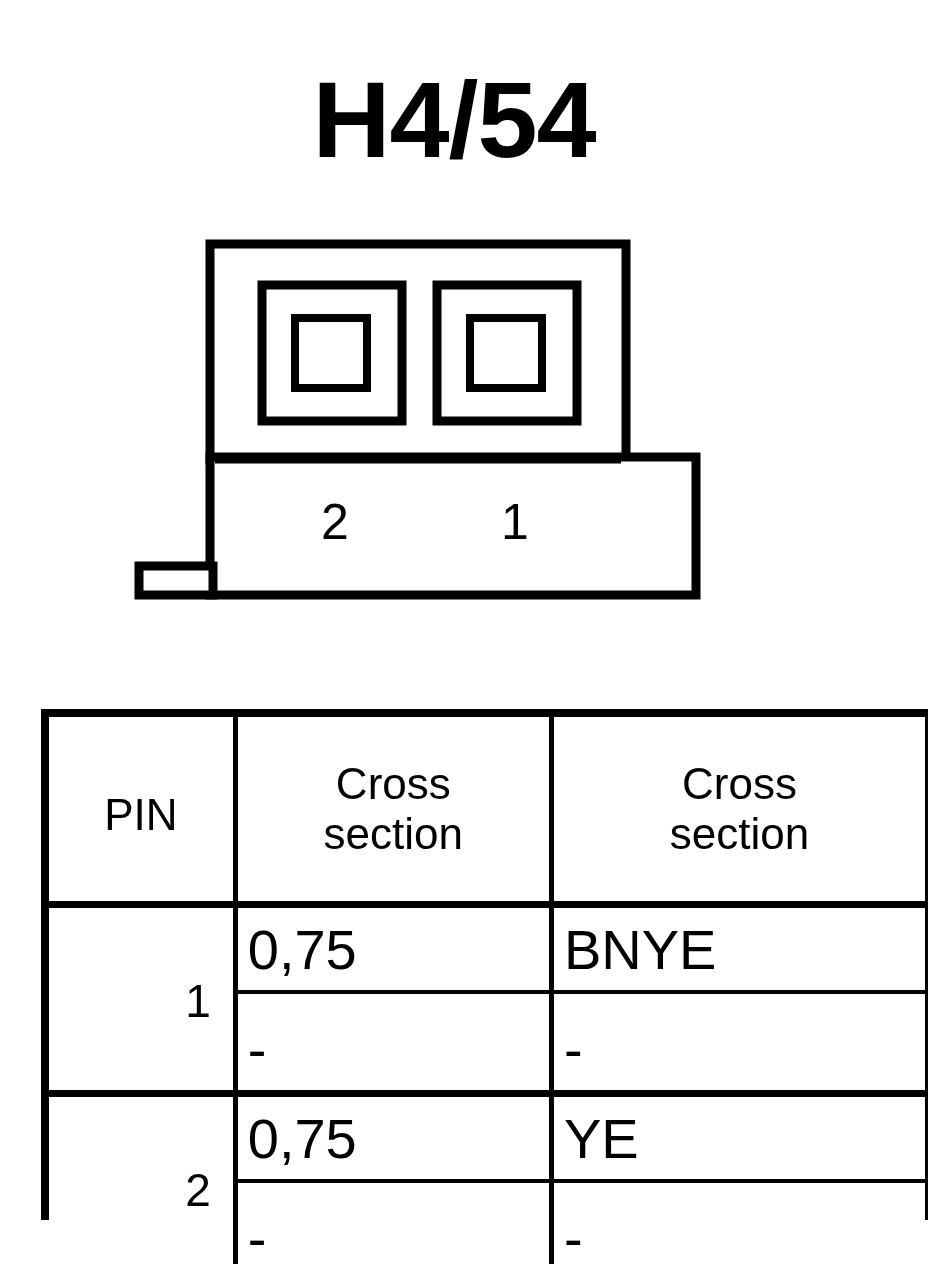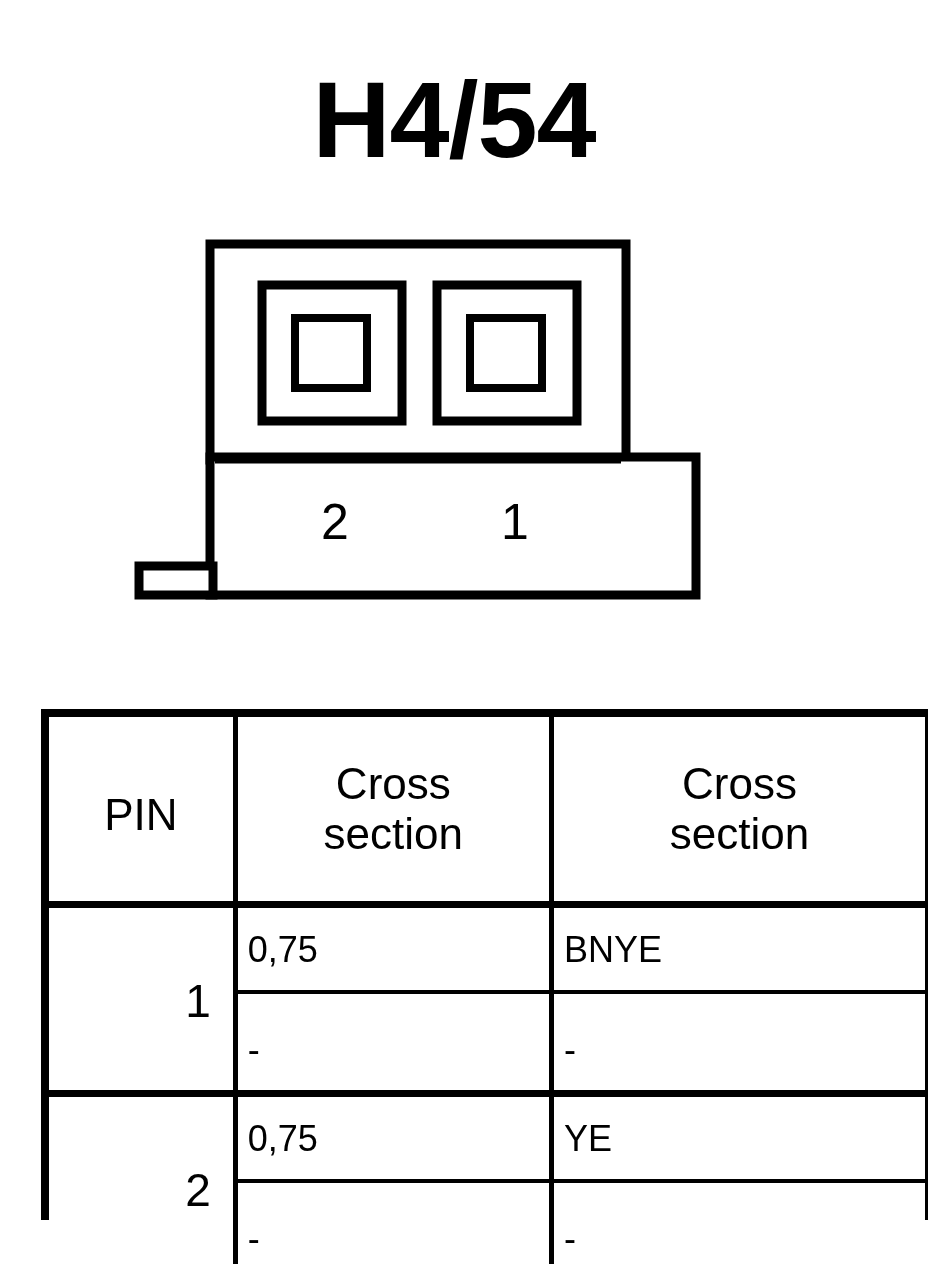--- a/index.html
+++ b/index.html
@@ -100,21 +100,21 @@
     vertical-align: top;
     padding-top: 12px !important;
   }
 
   
   .thick-top { border-top: 7px solid #000000 !important; }
   
   .thin-top  { border-top: 4px solid #000000 !important; }
 
   .cell {
-    font-size: 36px;
+    font-size: 56px;
     line-height: 48px;
     height: 80px;
     text-align: left;
     padding-left: 10px !important;
     white-space: pre;
   }
   .cell-dash {
     vertical-align: top;
     padding-top: 16px !important;
   }

